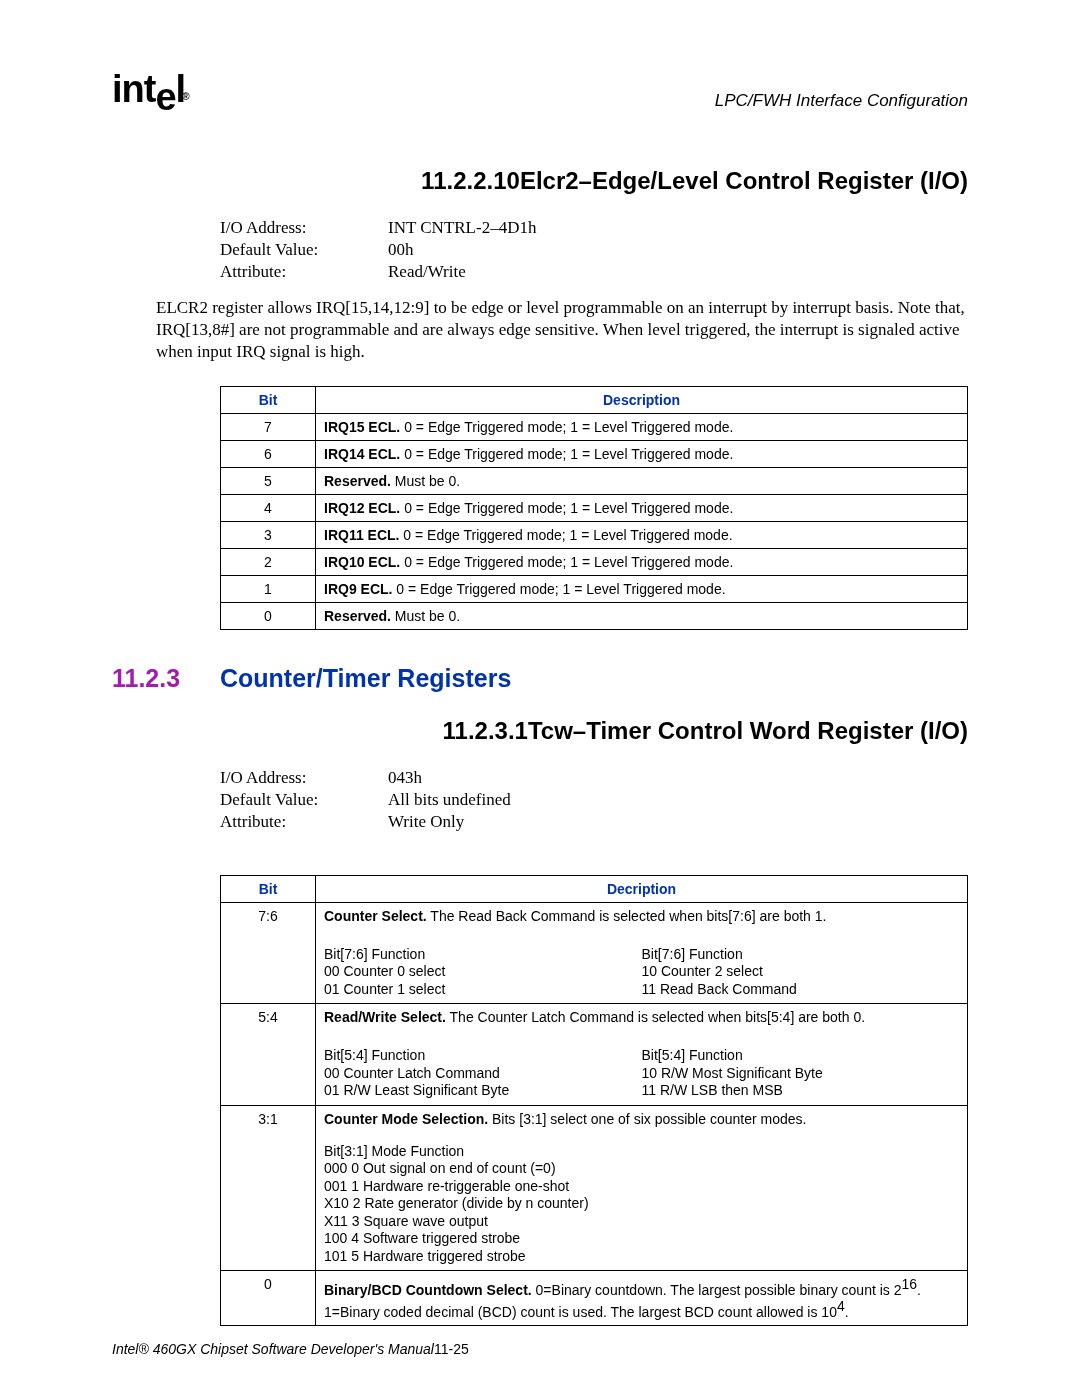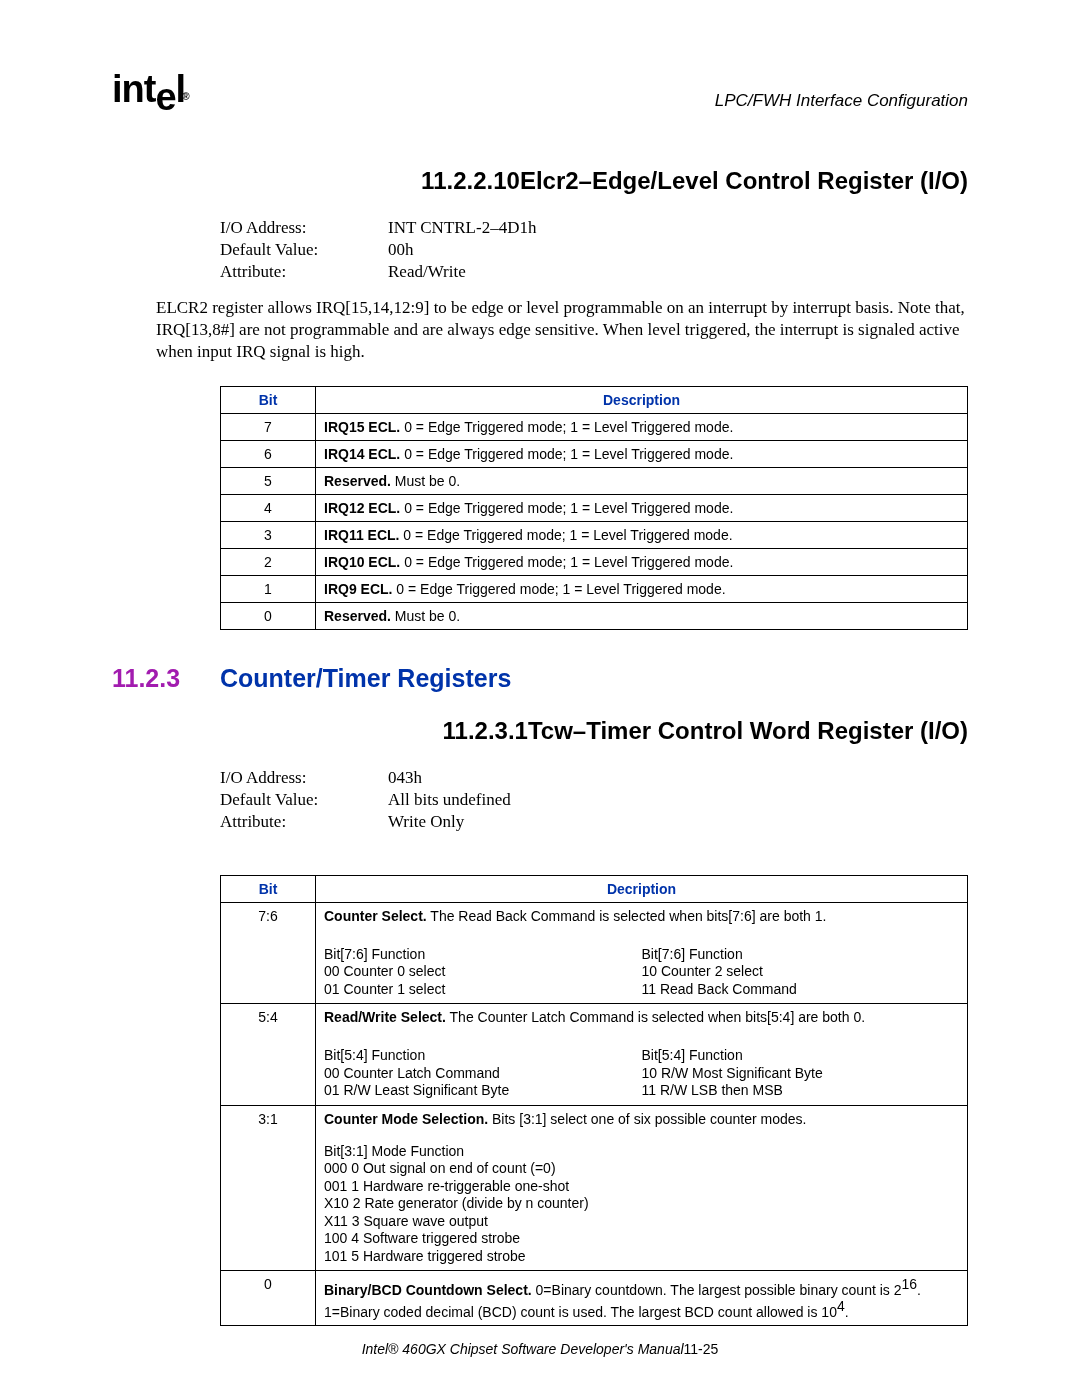--- a/index.html
+++ b/index.html
@@ -115,21 +115,21 @@
     display: inline-block;
     width: 108px;
     color: #a21caf;
   }
   .footer {
     position: absolute;
     bottom: 40px;
     left: 112px;
     right: 112px;
     display: flex;
-    justify-content: center;
+    justify-content: flex-start;
     font-family: Arial, Helvetica, sans-serif;
     font-size: 14px;
     font-style: italic;
   }
   .footer .right {
     font-style: normal;
   }
   .tcw-cell .sub {
     margin-top: 16px;
     line-height: 1.25;

